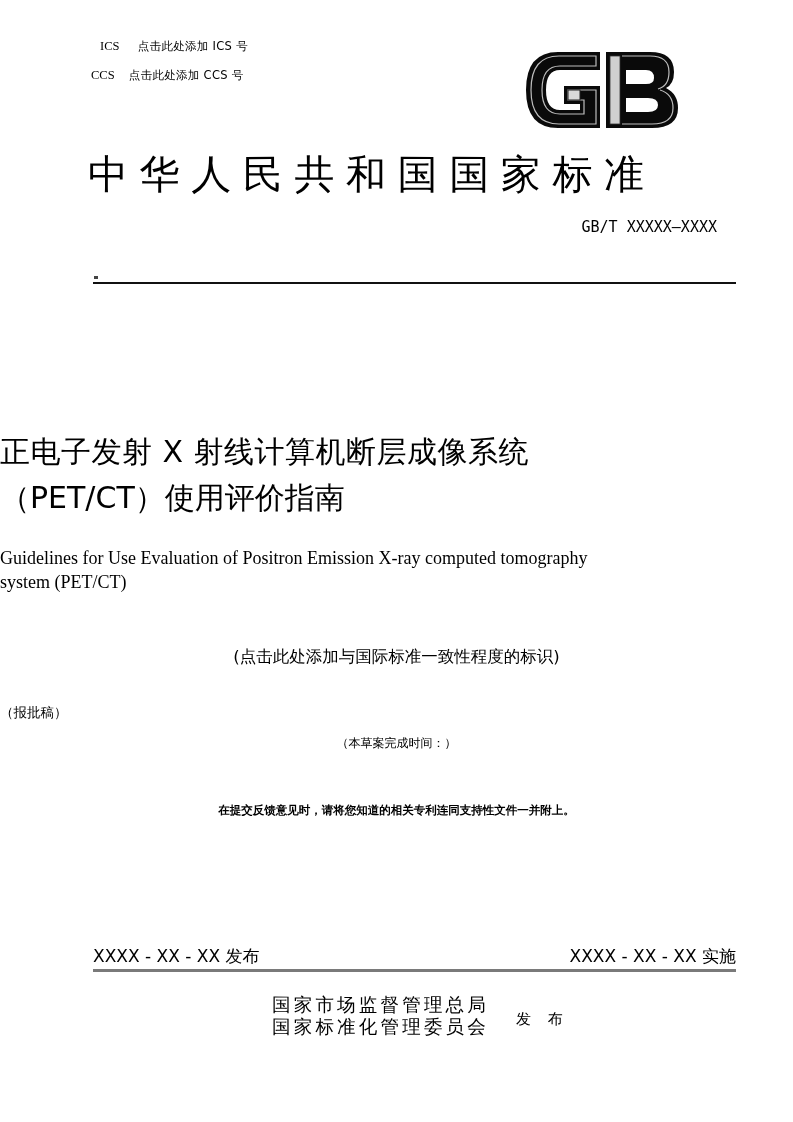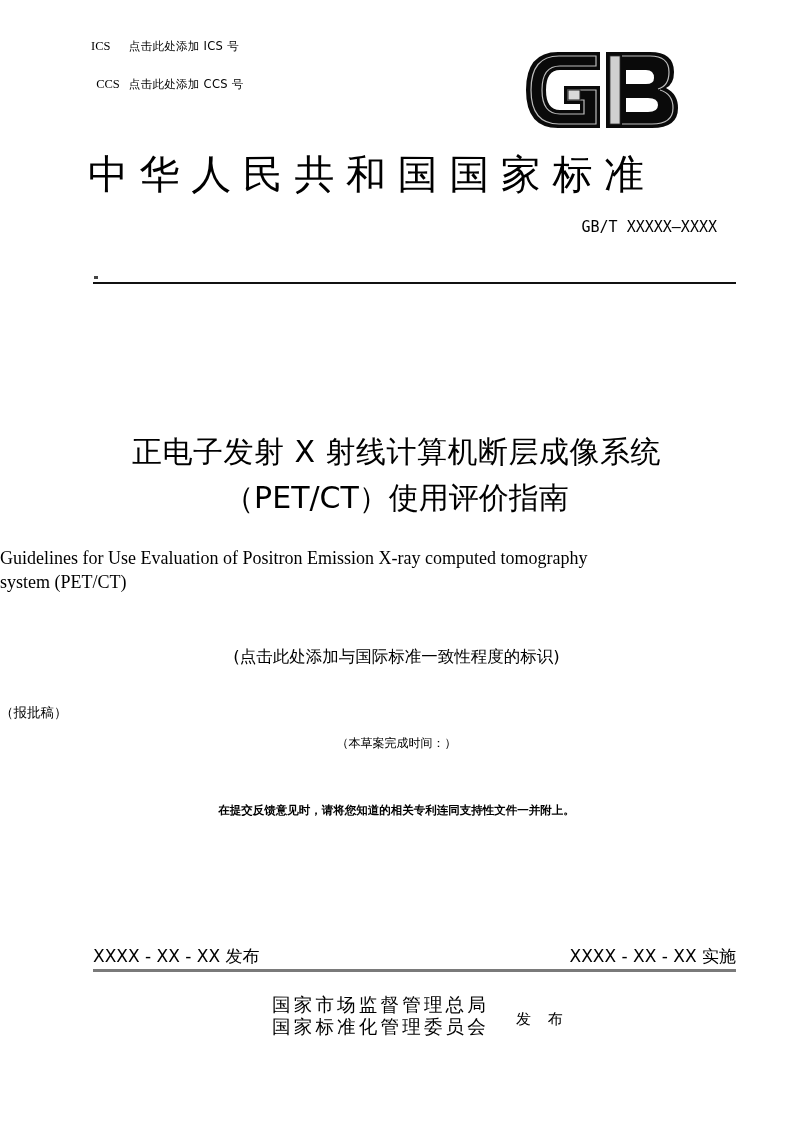--- a/index.html
+++ b/index.html
@@ -6,45 +6,45 @@
     body { width: 793px; height: 1122px; position: relative; overflow: hidden; color: #000; font-family: "DejaVu Sans", sans-serif; }
     .abs { position: absolute; }
     .ics-line { left: 91px; font-size: 12px; line-height: 16px; white-space: nowrap; }
     .ics-line .code { font-family: "Liberation Serif", serif; font-size: 12.5px; display: inline-block; width: 34px; }
     .ics-line .txt { font-family: "DejaVu Sans", sans-serif; font-size: 11.5px; letter-spacing: 0.3px; }
     #logo { left: 522px; top: 48px; width: 160px; height: 84px; }
     #title-cn { left: 88px; top: 148px; width: 650px; font-family: "DejaVu Serif", serif; font-size: 40px; line-height: 52px; letter-spacing: 11.6px; white-space: nowrap; }
     #std-no { right: 76px; top: 218px; font-family: "DejaVu Sans Mono", monospace; font-size: 15px; letter-spacing: 0px; white-space: nowrap; }
     #rule-top { left: 93px; top: 282px; width: 643px; height: 1.5px; background: #111; }
     #tick-mark { left: 94px; top: 276px; width: 4px; height: 3px; background: #444; }
-    .doc-title { left: 0; width: 793px; text-align: center; font-family: "DejaVu Sans", sans-serif; font-size: 30px; line-height: 44px; white-space: nowrap; }
+    .doc-title { left: 0; width: 793px; text-align: left; font-family: "DejaVu Sans", sans-serif; font-size: 30px; line-height: 44px; white-space: nowrap; }
     #title-1 { top: 430px; letter-spacing: 0.5px; }
     #title-2 { top: 476px; }
     .en-title { left: 0; width: 793px; text-align: left; font-family: "Liberation Serif", serif; font-size: 18px; line-height: 24px; white-space: nowrap; }
     #en-1 { top: 546px; }
     #en-2 { top: 570px; }
     #consistency { left: 0; width: 793px; top: 645px; text-align: center; font-family: "DejaVu Sans", sans-serif; font-size: 16.5px; line-height: 24px; white-space: nowrap; }
     #draft-stage { left: 0; width: 793px; top: 702px; font-family: "DejaVu Serif", serif; font-size: 13.5px; line-height: 20px; }
     #draft-time { left: 0; width: 793px; top: 734px; text-align: center; font-family: "DejaVu Serif", serif; font-size: 12px; line-height: 18px; }
     #notice { left: 0; width: 793px; top: 801px; text-align: center; font-family: "DejaVu Sans", sans-serif; font-weight: bold; font-size: 11.5px; line-height: 18px; white-space: nowrap; }
     .date { top: 945px; font-family: "DejaVu Sans", sans-serif; font-size: 17px; line-height: 22px; white-space: nowrap; }
     #date-publish { left: 93px; }
     #date-implement { right: 57px; }
     #rule-bottom { left: 93px; top: 969px; width: 643px; height: 2.5px; background: #7a7a7a; }
     #issuers { left: 272px; top: 994px; font-family: "DejaVu Serif", serif; font-size: 18.5px; line-height: 22px; letter-spacing: 3.2px; white-space: nowrap; }
     #issue-verb { left: 516px; top: 1009px; font-family: "DejaVu Serif", serif; font-size: 15px; line-height: 20px; letter-spacing: 6px; white-space: nowrap; }
   </style>
 </head>
 <body>
 
-<div class="abs ics-line" style="top:38px;">
+<div class="abs ics-line" style="top:38px;margin-left:9px;">
   <span class="code">ICS</span>
   <span class="txt">点击此处添加 ICS 号</span>
 </div>
-<div class="abs ics-line" style="top:76px;text-align:center;">
+<div class="abs ics-line" style="top:67px;">
   <span class="code">CCS</span>
   <span class="txt">点击此处添加 CCS 号</span>
 </div>
 
 <div id="logo" class="abs">
   <svg width="160" height="84" viewBox="0 0 160 84" xmlns="http://www.w3.org/2000/svg">
 
     <path d="M78 4 L36 4 Q4 4 4 42 Q4 80 36 80 L78 80 L78 38 L42 38 L42 56 L58 56 L58 62 L38 62 Q24 62 24 42 Q24 22 38 22 L78 22 Z" fill="#0a0a0a"></path>
     <path d="M74 8 L37 8 Q9 8 9 42 Q9 76 37 76 L74 76 L74 42 L46 42 L46 52 L62 52 L62 66 L38 66 Q20 66 20 42 Q20 18 38 18 L74 18 Z" fill="none" stroke="#bdbdbd" stroke-width="1.2"></path>
     <rect x="46" y="42" width="12" height="10" fill="#d9d9d9" stroke="#222" stroke-width="1"></rect>

